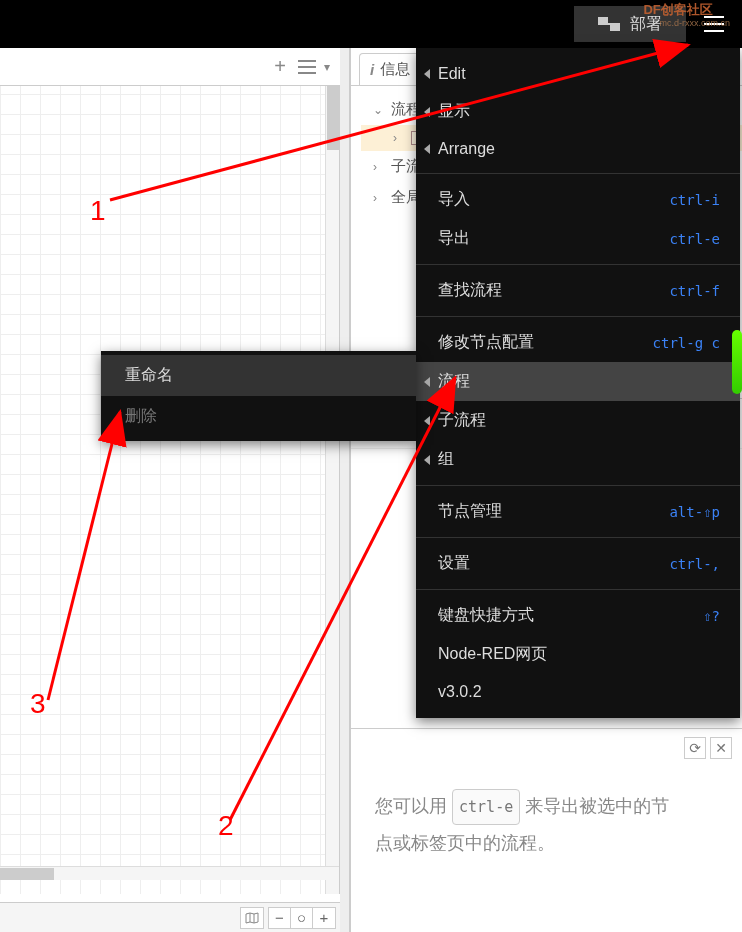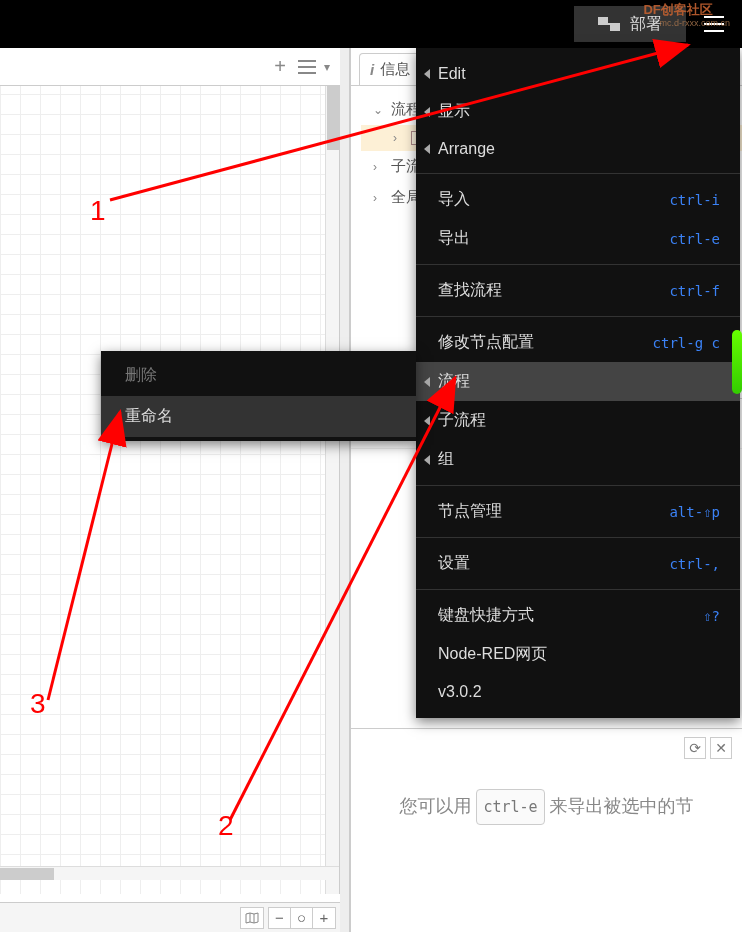--- a/index.html
+++ b/index.html
@@ -125,21 +125,21 @@
     display: flex; justify-content: flex-end; gap: 4px; padding: 8px 10px 4px 0;
     position: absolute; right: 0; top: 680px; width: 100%;
     border-top: 1px solid #ccc;
   }
   .sidebar-info-toolbar .sbtn {
     width: 22px; height: 22px; border: 1px solid #ccc; display: flex;
     align-items: center; justify-content: center; color: #777; font-size: 14px; background: #fff;
   }
   .tip {
     position: absolute; left: 0; top: 740px; width: 100%; padding: 0 24px;
-    font-size: 18px; color: #888; text-align: center; line-height: 2;
+    font-size: 18px; color: #888; text-align: left; line-height: 2;
   }
   .kbd {
     display: inline-block; padding: 2px 6px; border: 1px solid #ccc; border-radius: 4px;
     font-family: monospace; font-size: 15px; color: #777; background: #fafafa;
   }
 
   
   .menu {
     position: absolute; left: 416px; top: 48px; width: 324px; background: #111;
     color: #ddd; font-size: 16px; padding: 8px 0; z-index: 20;
@@ -290,20 +290,21 @@
     </div>
     <div class="sbtn">
       <span>✕</span>
     </div>
   </div>
 
   <div class="tip">
     <span>您可以用</span>
     <span class="kbd">ctrl-e</span>
     <span>来导出被选中的节</span><br>
+    <span>点或标签页中的流程。</span>
   </div>
 </div>
 
 <div class="menu">
   <div class="item">
       <span class="tri"></span>
       <span>Edit</span>
     </div>
   <div class="item">
       <span class="tri"></span>
@@ -363,22 +364,22 @@
       <span>Node-RED网页</span>
     </div>
   <div class="item">
       <span>v3.0.2</span>
     </div>
 </div>
 
 <div class="green-pill"></div>
 
 <div class="submenu">
+  <div class="item highlight">重命名</div>
   <div class="item disabled">删除</div>
-  <div class="item highlight">重命名</div>
 </div>
 
 <svg class="arrow-svg">
   <defs>
     <marker id="ah" markerWidth="12" markerHeight="10" refX="11" refY="5" orient="auto">
       <path d="M0,0 L12,5 L0,10 Z" fill="#f00"></path>
     </marker>
   </defs>
   <line x1="110" y1="200" x2="688" y2="45" stroke="#f00" stroke-width="3" marker-end="url(#ah)"></line>
   <line x1="230" y1="820" x2="455" y2="378" stroke="#f00" stroke-width="3" marker-end="url(#ah)"></line>

